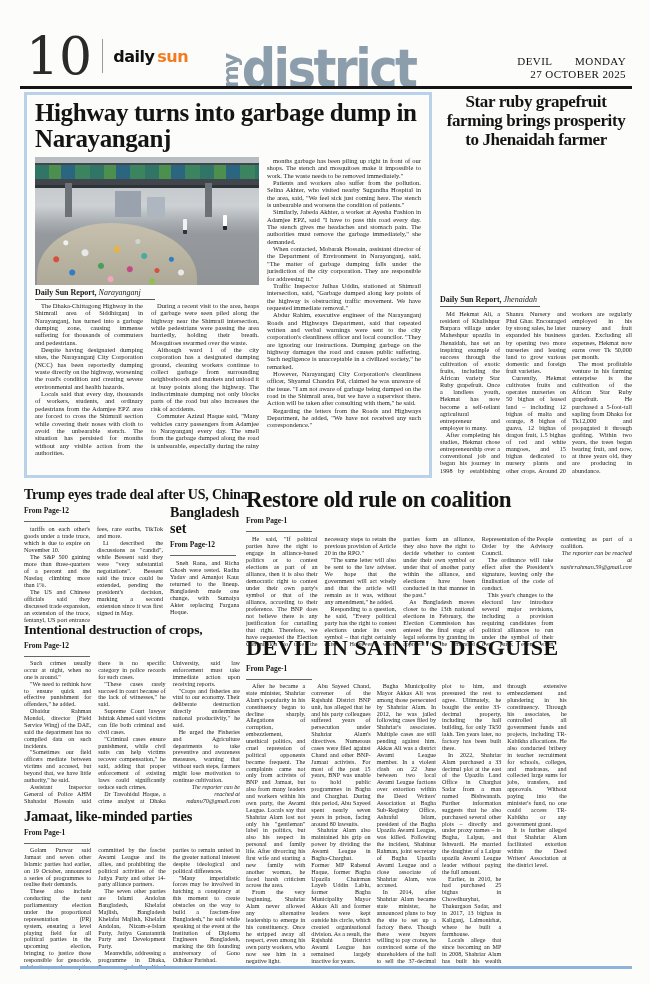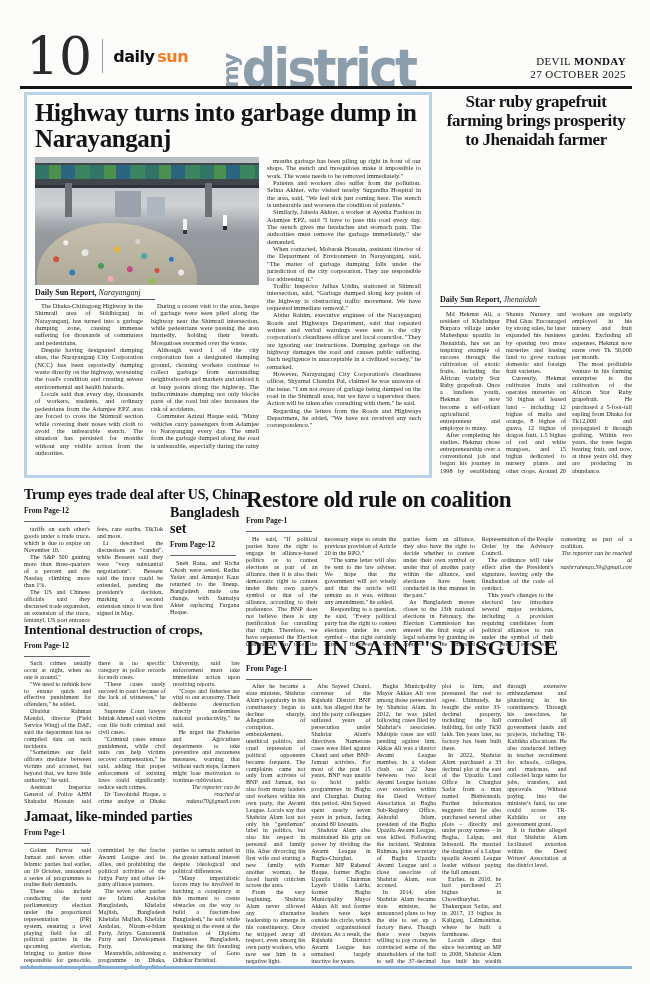--- a/index.html
+++ b/index.html
@@ -12,21 +12,21 @@
   .vbar{width:1px;height:34px;background:#9a9a9a;}
   .brand{font-family:"DejaVu Sans",sans-serif;font-weight:bold;font-size:16px;letter-spacing:-0.5px;}
   .brand-daily{color:#111;}
   .brand-sun{color:#f47a1f;margin-left:3px;}
   .mh-center{position:absolute;left:50%;transform:translateX(-54%);bottom:-6px;display:flex;align-items:flex-end;}
   .sec-my{writing-mode:vertical-lr;transform:rotate(180deg);font-family:"DejaVu Sans",sans-serif;font-weight:bold;
           font-size:22px;color:#8c9dab;letter-spacing:-2px;line-height:0.9;margin-right:1px;}
   .sec-district{font-family:"DejaVu Sans",sans-serif;font-weight:bold;font-size:48px;line-height:0.82;
           color:#8c9dab;letter-spacing:-2.5px;transform:scaleY(1.12);}
   .mh-right{text-align:right;font-size:11px;line-height:1.25;letter-spacing:0.4px;color:#111;}
-  .mh-right b{font-weight:bold;}
+  .mh-right b{font-weight:normal;margin-left:20px;}
   .topline{position:absolute;top:86px;left:20px;width:612px;height:3px;background:#141414;}
   .bottomline{position:absolute;top:966px;left:20px;width:612px;height:3px;background:#8fb4dc;}
   
   h1,h2,h3{margin:0;font-weight:bold;color:#141414;}
   .body{font-size:6.5px;line-height:1.13;text-align:justify;color:#222;overflow:hidden;column-fill:auto;}
   .body p{margin:0;text-indent:6px;}
   .byline{font-size:8px;margin:3px 0 2px 0;border-bottom:1px solid #555;padding-bottom:2px;width:120px;}
   .by-b{font-weight:bold;}
   .by-i{font-style:italic;}
   .frompage{font-size:7.5px;font-weight:bold;border-bottom:1px solid #666;width:66px;padding-bottom:6px;margin:3px 0 3px 0;}

